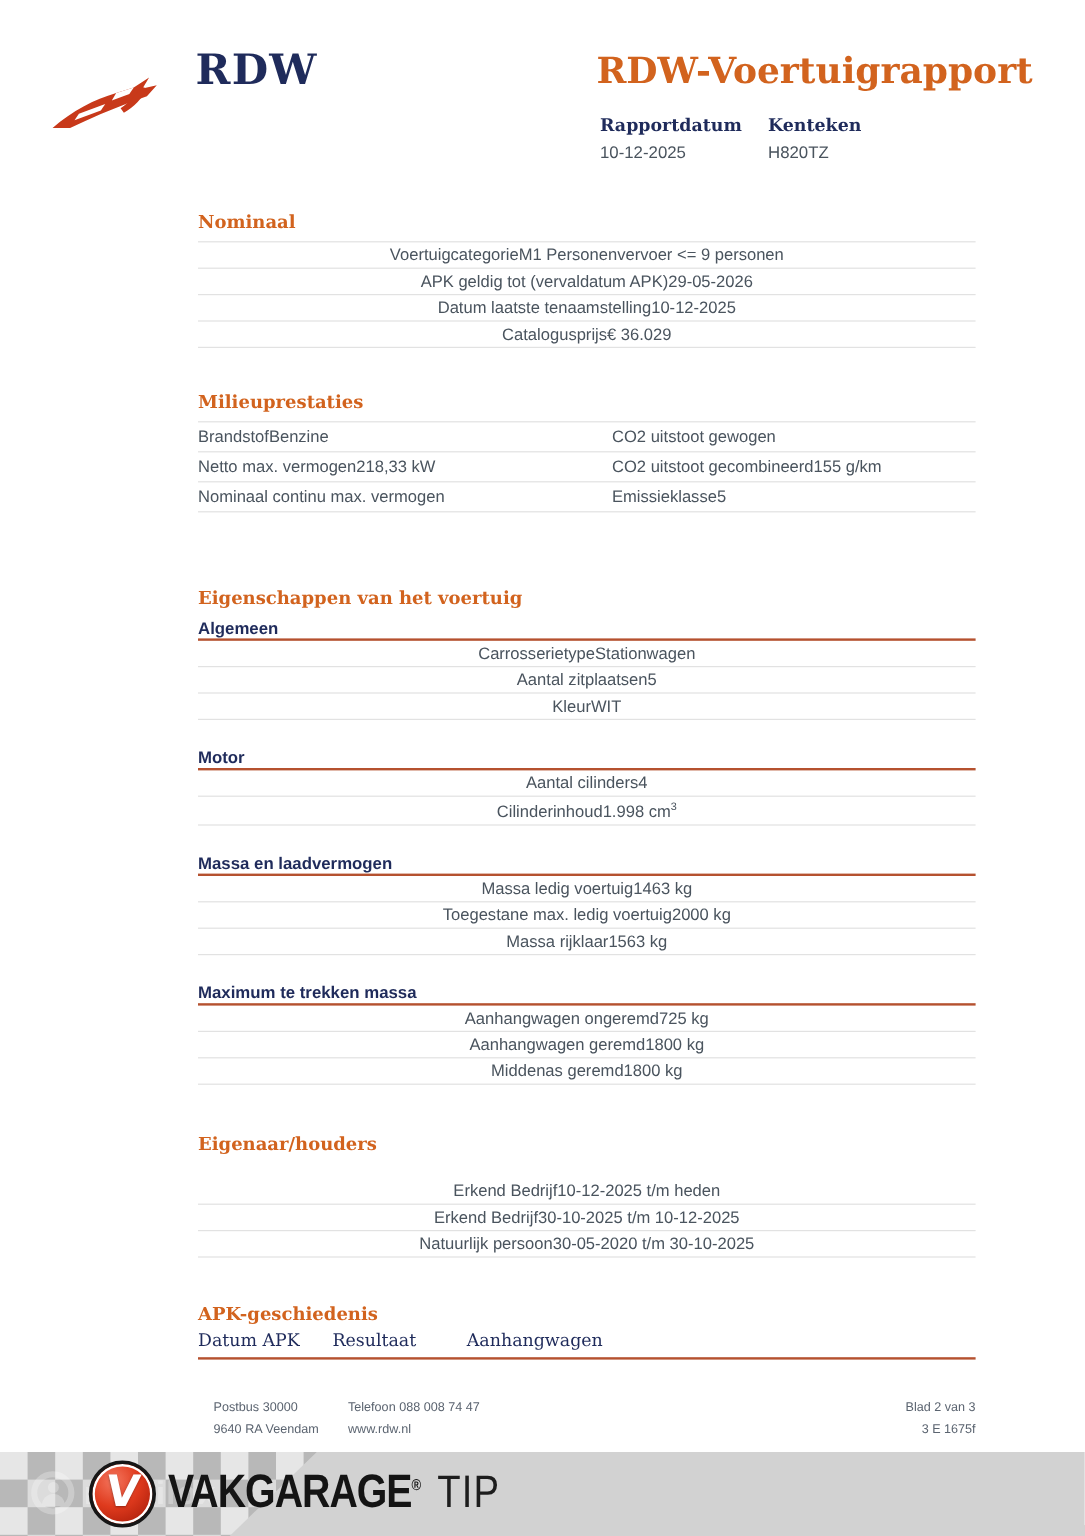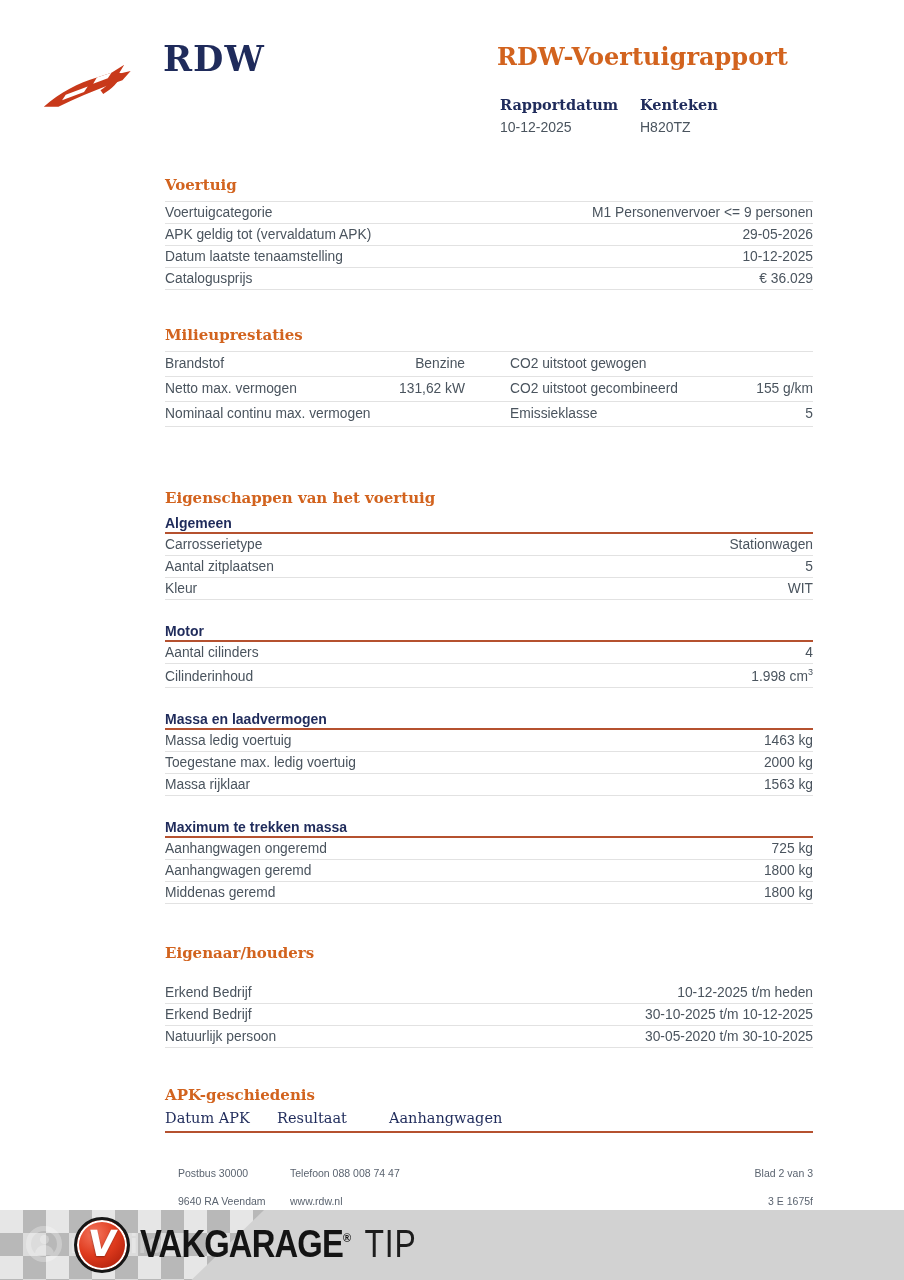--- a/index.html
+++ b/index.html
@@ -25,51 +25,51 @@
   .brand{position:absolute;left:40px;top:50px;width:110px;height:64px;}
   .brand svg{width:110px;height:64px;display:block;}
   .brand-name{
     position:absolute;left:163px;top:38px;
     font-family:"DejaVu Serif", serif;font-weight:bold;
     font-size:35px;color:var(--navy);letter-spacing:1px;
   }
   .doc-title{
     position:absolute;left:497px;top:42px;
     font-family:"DejaVu Serif", serif;font-weight:bold;
-    font-size:24px;color:var(--accent-orange);
+    font-size:30px;color:var(--accent-orange);
   }
   .meta{position:absolute;top:96px;}
   .meta-report{left:500px;}
   .meta-plate{left:640px;}
   .meta-label{
     font-family:"DejaVu Serif", serif;font-weight:bold;
     font-size:14.5px;color:var(--navy);display:block;
   }
   .meta-value{font-size:14px;display:block;margin-top:6px;}
   
   .section{position:absolute;left:165px;width:648px;}
   .section-heading{
     font-family:"DejaVu Serif", serif;font-weight:bold;
     font-size:15px;color:var(--accent-orange);margin-bottom:7px;
   }
   .kv-table{border-top:1px solid var(--rule-light);}
   .krow{
-    display:flex;justify-content:space-between;align-items:baseline;
+    display:flex;justify-content:center;align-items:baseline;
     font-size:13.8px;padding:3px 0 3px;
     border-bottom:1px solid var(--rule-light);
   }
   .krow .lbl{text-align:left;}
   .krow .val{text-align:right;white-space:nowrap;}
   sup{font-size:9px;}
   
   .mrow{
     display:flex;font-size:13.8px;padding:4px 0 5px;
     border-bottom:1px solid var(--rule-light);
   }
-  .mhalf{width:300px;display:flex;justify-content:space-between;align-items:baseline;}
+  .mhalf{width:300px;display:flex;align-items:baseline;}
   .mhalf.right{width:303px;margin-left:45px;}
   
   .subsection{margin-top:23px;}
   .subsection.first{margin-top:0;}
   .sub-title{
     font-size:14px;font-weight:bold;color:var(--navy);
     padding-bottom:1px;border-bottom:2px solid var(--rule-brick);
   }
   
   .tbl-head{
@@ -82,21 +82,21 @@
   .apk-head{
     display:flex;
     font-family:"DejaVu Serif", serif;font-weight:normal;
     font-size:14.5px;color:var(--navy);
     padding-bottom:5px;border-bottom:2px solid var(--rule-brick);
   }
   .apk-col{width:112px;}
   
   .footer{position:absolute;left:165px;top:1167px;width:648px;font-size:10.5px;color:var(--footer-text);}
   .footer-line{display:flex;align-items:flex-start;padding-left:13px;}
-  .footer-line + .footer-line{margin-top:16px;}
+  .footer-line + .footer-line{margin-top:6px;}
   .f1{width:112px;}
   .f2{flex:1;}
   .f3{text-align:right;}
   
   .bottom-bar{
     position:absolute;left:0;top:1210px;width:904px;height:70px;
     background:var(--bar-gray);
   }
   .checker{
     position:absolute;left:0;top:0;height:70px;width:330px;
@@ -165,21 +165,21 @@
 <div class="meta meta-report">
   <span class="meta-label">Rapportdatum</span>
   <span class="meta-value">10-12-2025</span>
 </div>
 <div class="meta meta-plate">
   <span class="meta-label">Kenteken</span>
   <span class="meta-value">H820TZ</span>
 </div>
 
 <section class="section" style="top:176px;">
-  <div class="section-heading">Voertuig</div>
+  <div class="section-heading">Nominaal</div>
   <div class="kv-table">
     <div class="krow">
       <span class="lbl">Voertuigcategorie</span>
       <span class="val">M1 Personenvervoer &lt;= 9 personen</span>
     </div>
     <div class="krow">
       <span class="lbl">APK geldig tot (vervaldatum APK)</span>
       <span class="val">29-05-2026</span>
     </div>
     <div class="krow">
@@ -202,21 +202,21 @@
         <span class="val">Benzine</span>
       </div>
       <div class="mhalf right">
         <span class="lbl">CO2 uitstoot gewogen</span>
         <span class="val"></span>
       </div>
     </div>
     <div class="mrow">
       <div class="mhalf">
         <span class="lbl">Netto max. vermogen</span>
-        <span class="val">131,62 kW</span>
+        <span class="val">218,33 kW</span>
       </div>
       <div class="mhalf right">
         <span class="lbl">CO2 uitstoot gecombineerd</span>
         <span class="val">155 g/km</span>
       </div>
     </div>
     <div class="mrow">
       <div class="mhalf">
         <span class="lbl">Nominaal continu max. vermogen</span>
         <span class="val"></span>

